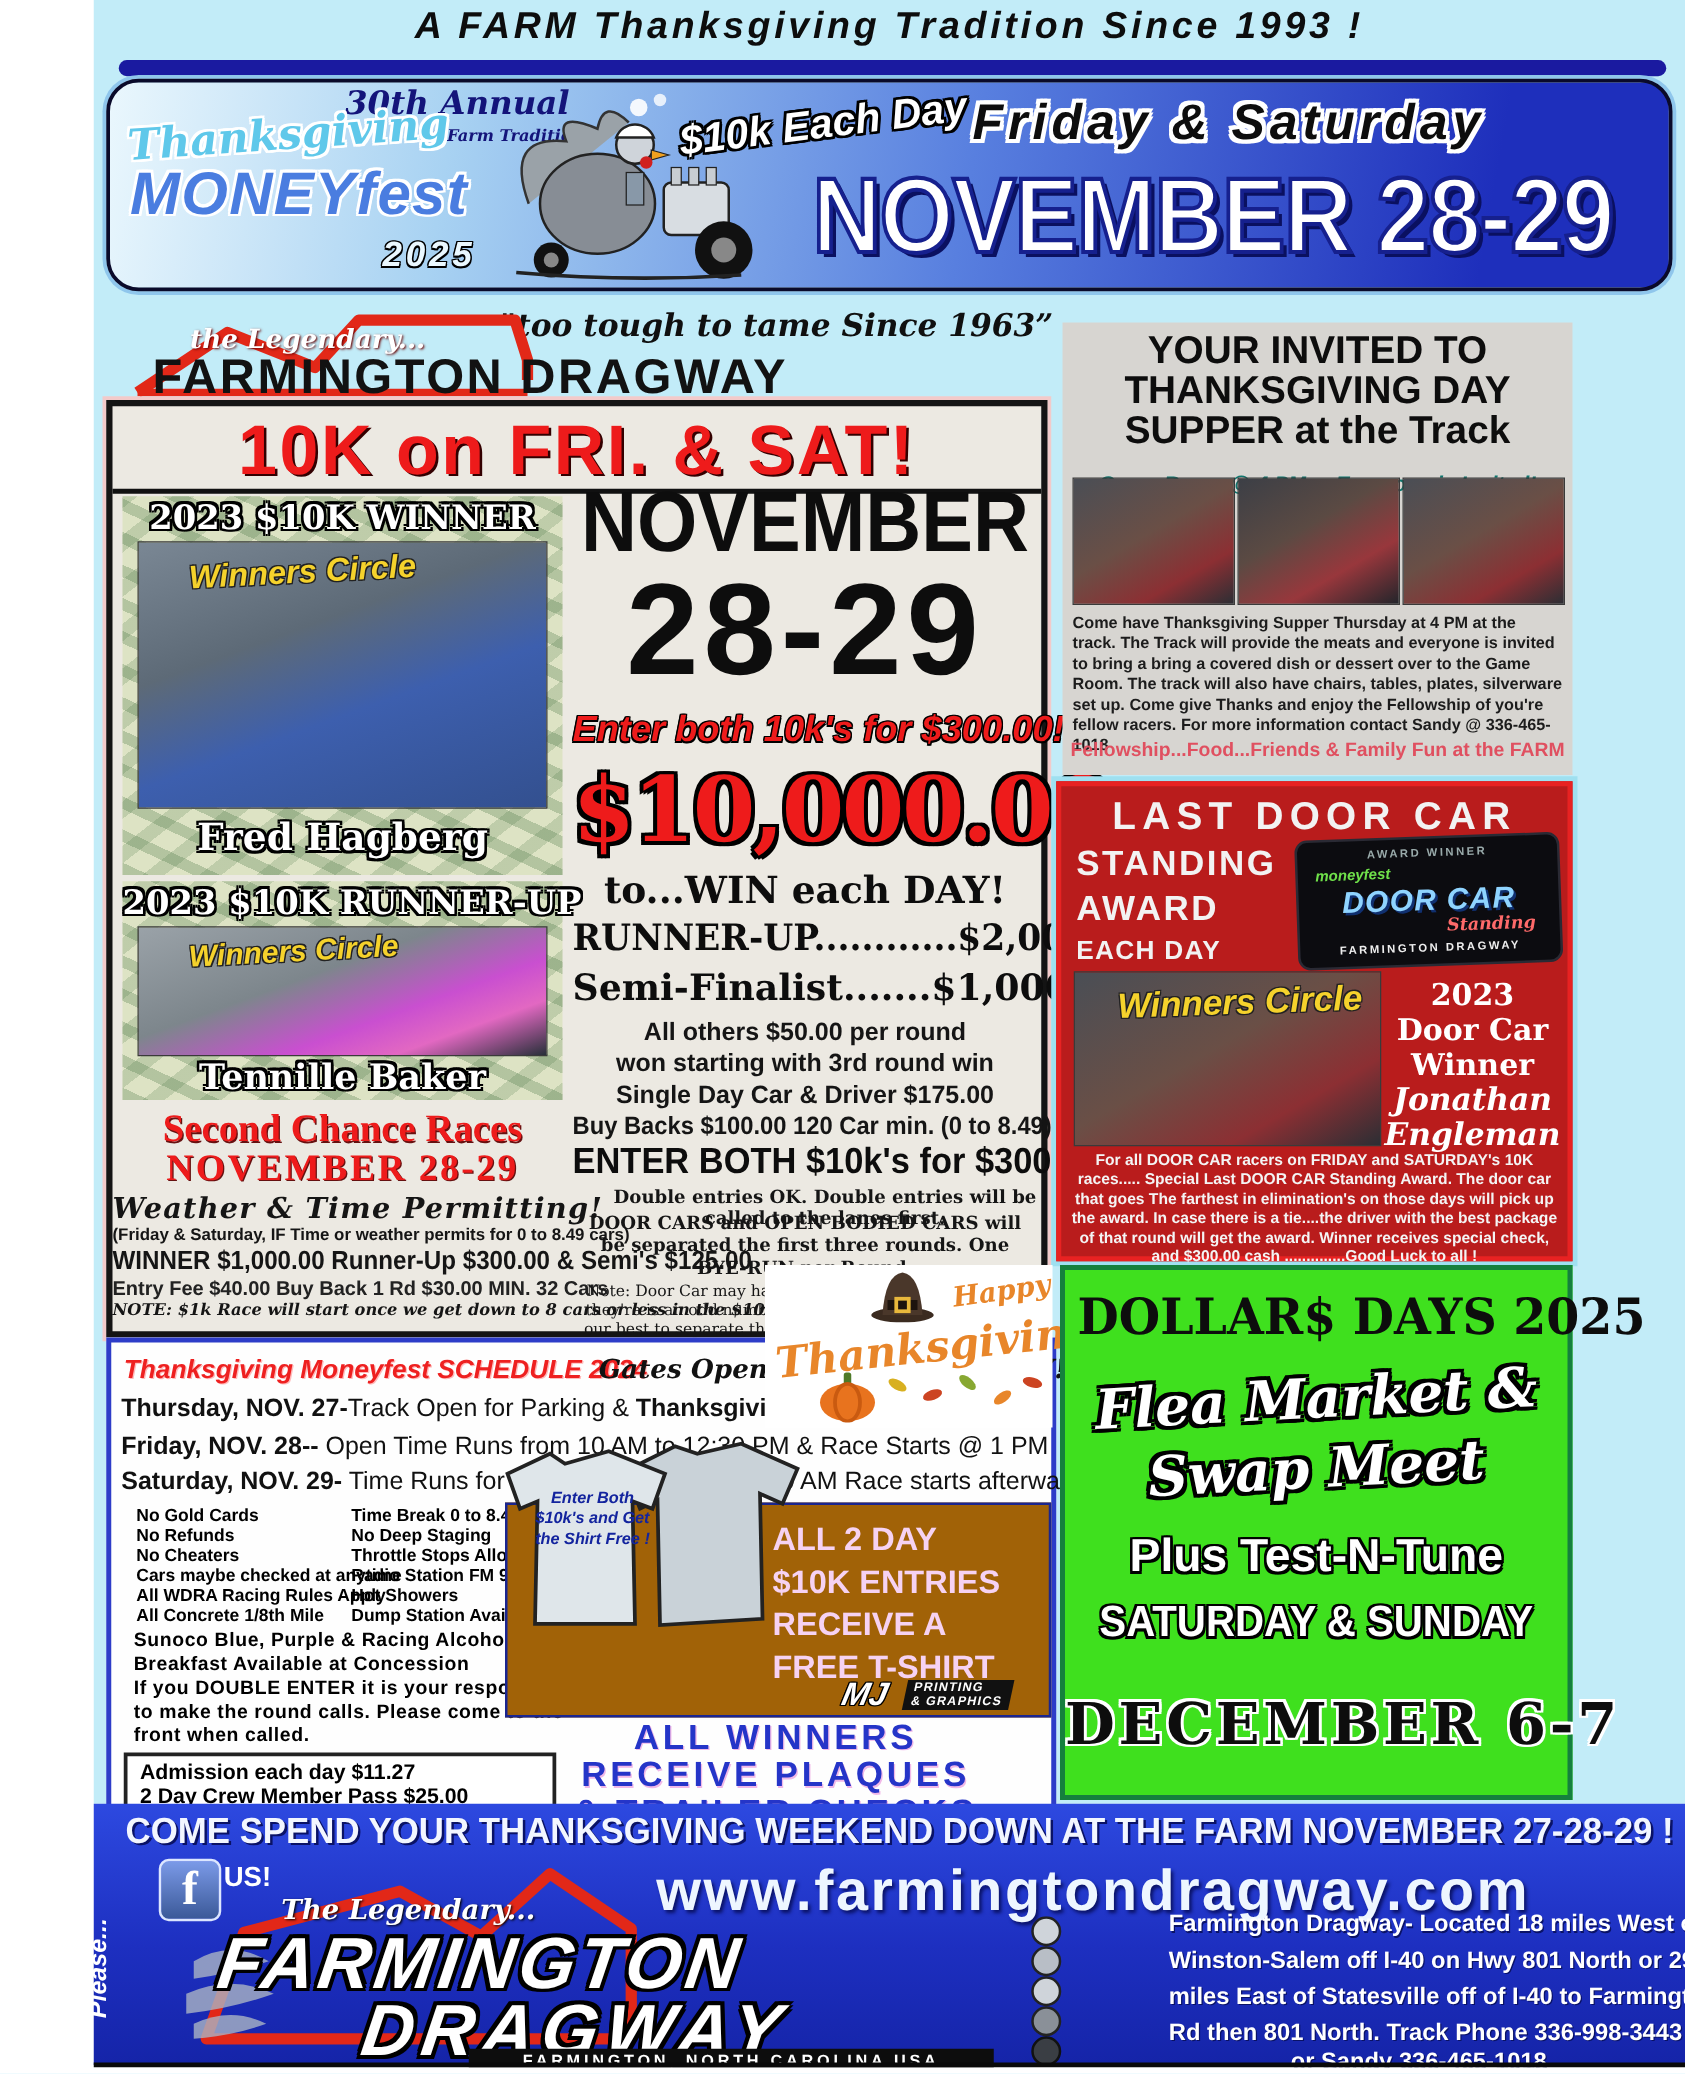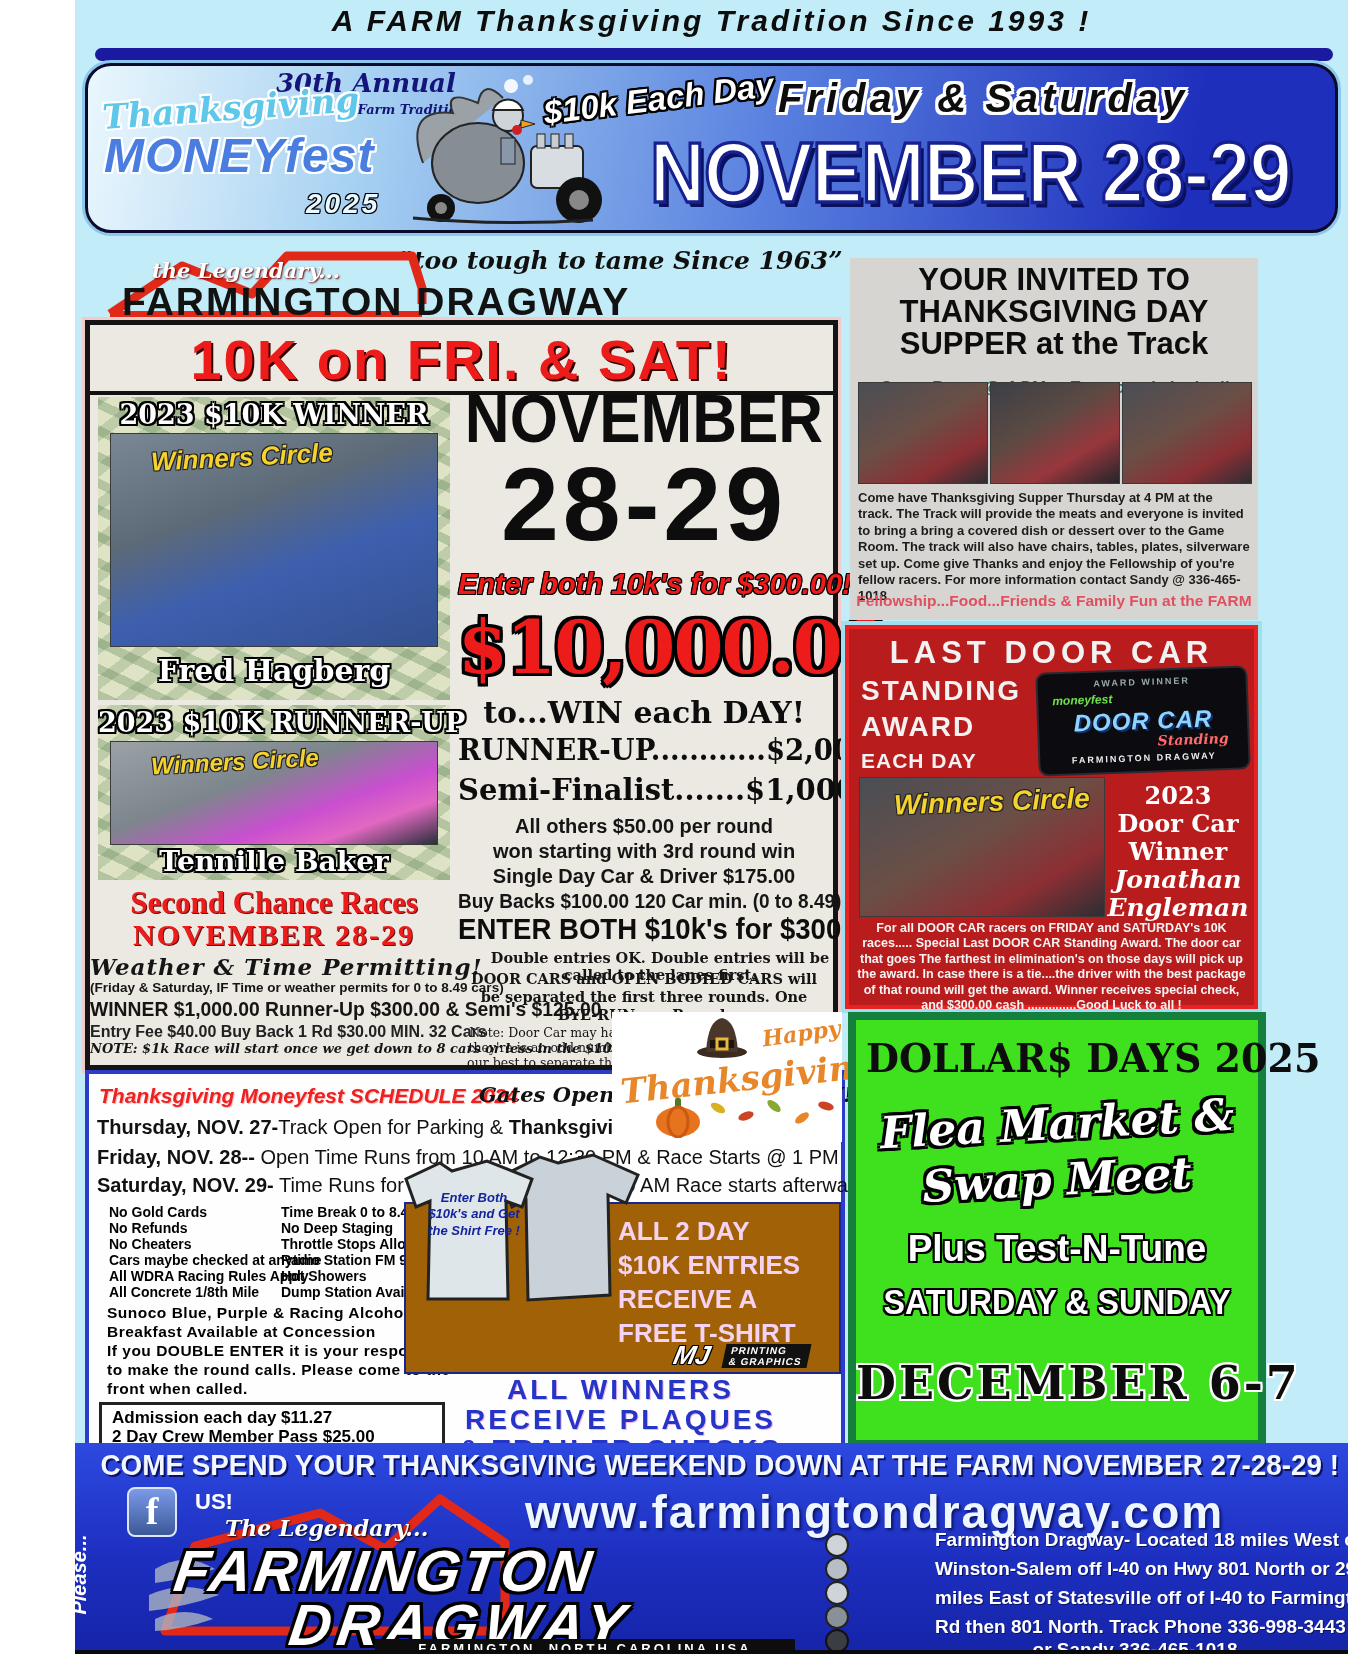--- a/index.html
+++ b/index.html
@@ -242,36 +242,36 @@
     </svg>
     <svg class="abs" style="left:96px;top:84px;" width="130" height="40" viewBox="0 0 130 40">
       <ellipse cx="10" cy="12" rx="8" ry="4" fill="#d8b020" transform="rotate(30 10 12)"></ellipse>
       <ellipse cx="38" cy="20" rx="8" ry="4" fill="#cc4422" transform="rotate(-20 38 20)"></ellipse>
       <ellipse cx="66" cy="10" rx="8" ry="4" fill="#88a832" transform="rotate(40 66 10)"></ellipse>
       <ellipse cx="94" cy="22" rx="8" ry="4" fill="#e8862a" transform="rotate(-35 94 22)"></ellipse>
       <ellipse cx="118" cy="10" rx="8" ry="4" fill="#cc4422" transform="rotate(15 118 10)"></ellipse>
     </svg>
   </div>
 
-  <div class="abs" style="left:848px;top:1012px;width:402px;height:420px;background:#3fe01e;border:8px solid #15803d;">
+  <div class="abs" style="left:848px;top:1012px;width:402px;height:420px;background:#3fe01e;border:4px solid #15803d;">
     <div class="abs ctr nw" style="left:0;top:14px;width:100%;font:900 40px 'DejaVu Serif',serif;color:#0d0d0d;transform:scaleX(.95);">DOLLAR$ DAYS 2025</div>
     <div class="abs ctr nw serif ob3" style="left:0;top:78px;width:100%;font:italic 900 44px 'DejaVu Serif',serif;color:#fff;transform:rotate(-3deg);">Flea Market &amp;</div>
     <div class="abs ctr nw serif ob3" style="left:0;top:134px;width:100%;font:italic 900 44px 'DejaVu Serif',serif;color:#fff;transform:rotate(-3deg);">Swap Meet</div>
     <div class="abs ctr nw ob2" style="left:0;top:208px;width:100%;font:900 37px 'Liberation Sans',sans-serif;color:#fff;">Plus Test-N-Tune</div>
     <div class="abs ctr nw ob2" style="left:0;top:262px;width:100%;font:900 35px 'Liberation Sans',sans-serif;color:#fff;transform:scaleX(.92);">SATURDAY &amp; SUNDAY</div>
     <div class="abs ctr nw ow2" style="left:0;top:336px;width:100%;font:900 46px 'DejaVu Serif',serif;color:#0d0d0d;letter-spacing:3px;">DECEMBER 6-7</div>
   </div>
 
   <div class="abs" style="left:75px;top:1443px;width:1273px;height:209px;background:linear-gradient(180deg,#2d49e0 0%,#1d2fc0 55%,#1524a8 100%);">
     <div class="abs ctr nw" style="left:0;top:6px;width:100%;font:900 29px 'Liberation Sans',sans-serif;font-variant:small-caps;color:#f2f6ff;
                 text-shadow:2px 2px 0 #0a1266;transform:scaleX(.96);">COME SPEND YOUR THANKSGIVING WEEKEND DOWN AT THE FARM  NOVEMBER 27-28-29 !</div>
 
     <div class="abs" style="left:52px;top:44px;width:46px;height:46px;border-radius:8px;background:linear-gradient(180deg,#7b9ae8,#3b5998);
                 border:2px solid #dce6ff;color:#fff;font:900 38px 'Liberation Serif',serif;text-align:center;line-height:44px;">f</div>
-    <div class="abs nw" style="left:120px;top:46px;font:900 22px 'Liberation Sans',sans-serif;color:#fff;">US!</div>
+    <div class="abs nw" style="left:104px;top:46px;font:900 22px 'Liberation Sans',sans-serif;color:#fff;">US!</div>
     <div class="abs nw" style="left:-36px;top:120px;font:italic 900 20px 'Liberation Sans',sans-serif;color:#fff;transform:rotate(-90deg);">Please...</div>
     <div class="abs nw" style="left:450px;top:42px;font:600 46px 'Liberation Sans',sans-serif;color:#eef6ff;letter-spacing:2px;text-shadow:2px 2px 3px #0a1266;">www.farmingtondragway.com</div>
 
     <svg class="abs" style="left:60px;top:48px;" width="460" height="150" viewBox="0 0 460 150">
       <path d="M30,140 L60,55 L185,22 L250,58 L305,8 L370,52 L370,140 Z" fill="none" stroke="#e22818" stroke-width="9" stroke-linejoin="round"></path>
       <path d="M20,78 q30,-18 60,0 q-30,10 -60,14 z" fill="#aab4c4" opacity=".8"></path>
       <path d="M14,104 q36,-16 70,0 q-34,12 -70,16 z" fill="#aab4c4" opacity=".8"></path>
       <path d="M20,128 q30,-14 58,0 q-28,10 -58,12 z" fill="#aab4c4" opacity=".8"></path>
     </svg>
     <div class="abs nw serif" style="left:150px;top:72px;font:italic 700 22px 'DejaVu Serif',serif;color:#fff;text-shadow:1px 1px 2px #000;">The Legendary...</div>

